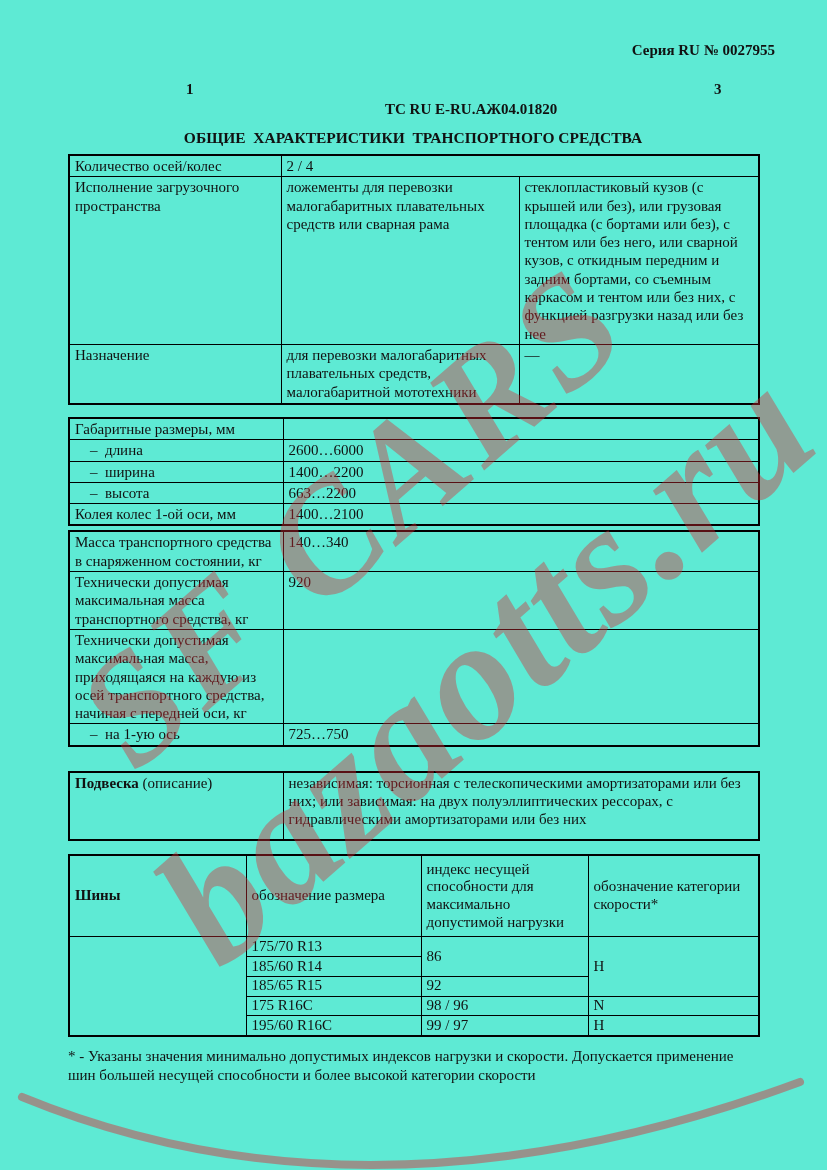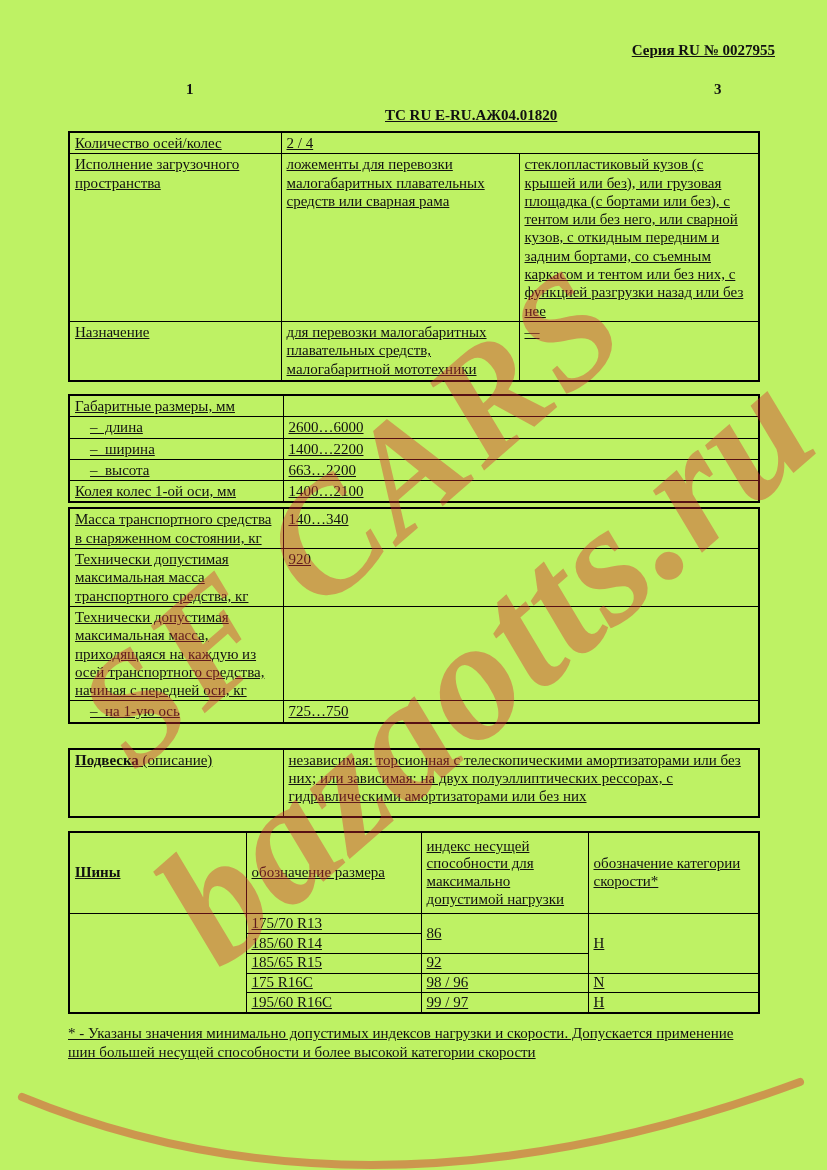--- a/index.html
+++ b/index.html
@@ -1,27 +1,27 @@
 <!DOCTYPE html>
 <html><head>
 <meta charset="utf-8">
 <style>
   html,body { margin:0; padding:0; background:#fff; }
   .page {
-    position:relative; width:827px; height:1170px; background:#bef264;
-    font-family:"Liberation Serif", serif; color:#111; overflow:hidden;text-decoration:underline;
+    position:relative; width:827px; height:1170px; background:#5eead4;
+    font-family:"Liberation Serif", serif; color:#111; overflow:hidden;
   }
   .content { position:relative; margin-left:68px; width:690px; }
 
   .series { padding-top:42px; text-align:right; margin-right:-17px;
             font-weight:bold; font-size:15px; }
   .pagenums { position:relative; height:18px; margin-top:22px; font-weight:bold; font-size:15px; }
   .pagenums .pn-left  { position:absolute; left:118px; top:0; }
   .pagenums .pn-right { position:absolute; left:646px; top:0; }
-  .approval { margin-top:8px; font-weight:bold; font-size:15px; padding-left:317px; }
+  .approval { margin-top:2px; font-weight:bold; font-size:15px; padding-left:317px; }
   .doc-title { margin-top:11px; text-align:center; font-weight:bold; font-size:15.5px; white-space:pre; }
 
   table { border-collapse:collapse; width:690px; font-size:15px; table-layout:fixed; }
   table, td { border:1.4px solid #000; }
   table { border-width:2px; }
   td { padding:1px 5px; vertical-align:top; line-height:1.22; overflow:hidden; }
   .c  { text-align:left; }
   .vm { vertical-align:middle; }
   .b  { font-weight:bold; }
   .indent { padding-left:20px; white-space:pre; }
@@ -59,20 +59,21 @@
 
     <div class="series">Серия RU № 0027955</div>
 
     <div class="pagenums">
       <span class="pn-left">1</span>
       <span class="pn-right">3</span>
     </div>
 
     <div class="approval">ТС RU E-RU.АЖ04.01820</div>
 
+    <div class="doc-title">ОБЩИЕ  ХАРАКТЕРИСТИКИ  ТРАНСПОРТНОГО СРЕДСТВА</div>
 
     <table class="t1">
       <colgroup>
           <col style="width:212px">
           <col style="width:238px">
           <col style="width:240px">
         </colgroup>
       <tbody>
           <tr>
         <td>Количество осей/колес</td>

